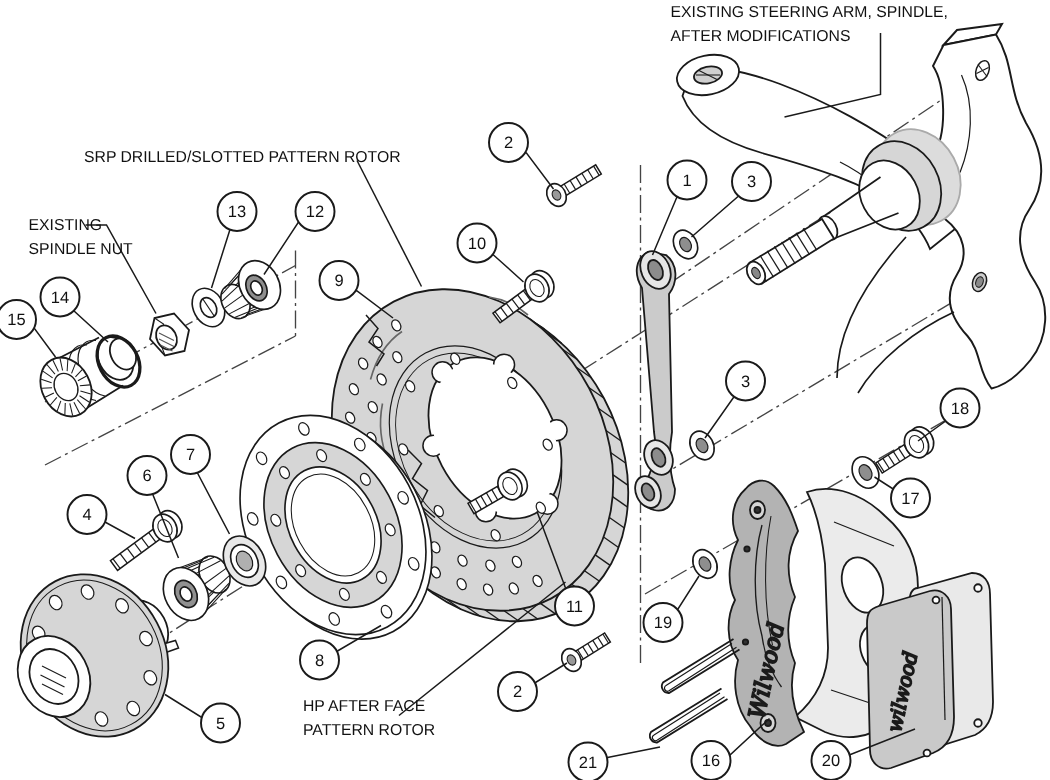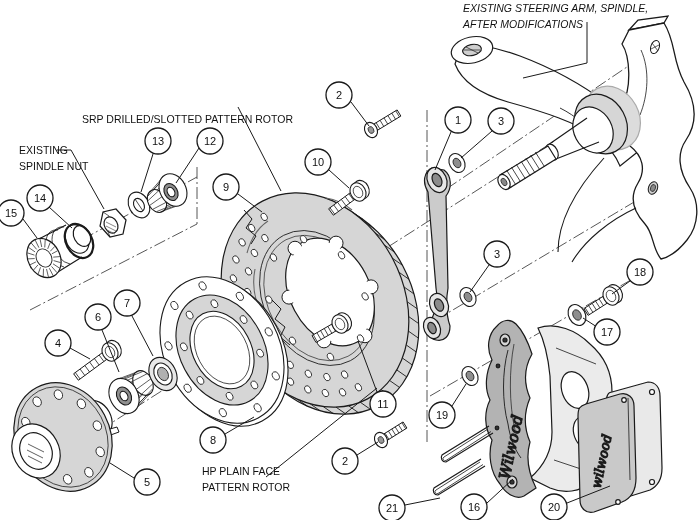--- a/index.html
+++ b/index.html
@@ -589,20 +589,20 @@
           <text x="554" y="510.7" text-anchor="middle" class="callout-num">20</text>
         </g>
         <g>
           <polyline points="392,508 405,505 440,498" fill="none" stroke="#1a1a1a" stroke-width="1"></polyline>
           <circle cx="392" cy="508" r="13" fill="#fff" stroke="#1a1a1a" stroke-width="1.3"></circle>
           <text x="392" y="511.7" text-anchor="middle" class="callout-num">21</text>
         </g>
       </g>
 </svg>
 
-<div class="lbl" style="left:463px;top:1px;font-style:italic;">EXISTING STEERING ARM, SPINDLE,
+<div class="lbl" style="left:447px;top:1px;">EXISTING STEERING ARM, SPINDLE,
 AFTER MODIFICATIONS</div>
-<div class="lbl" style="left:82px;top:98px;margin-top:14px;">SRP DRILLED/SLOTTED PATTERN ROTOR</div>
+<div class="lbl" style="left:56px;top:98px;">SRP DRILLED/SLOTTED PATTERN ROTOR</div>
 <div class="lbl" style="left:19px;top:143px;">EXISTING
 SPINDLE NUT</div>
-<div class="lbl" style="left:202px;top:464px;">HP PLAIN FACE
+<div class="lbl" style="left:202px;top:464px;">HP AFTER FACE
 PATTERN ROTOR</div>
 </div>
 
 </body></html>

